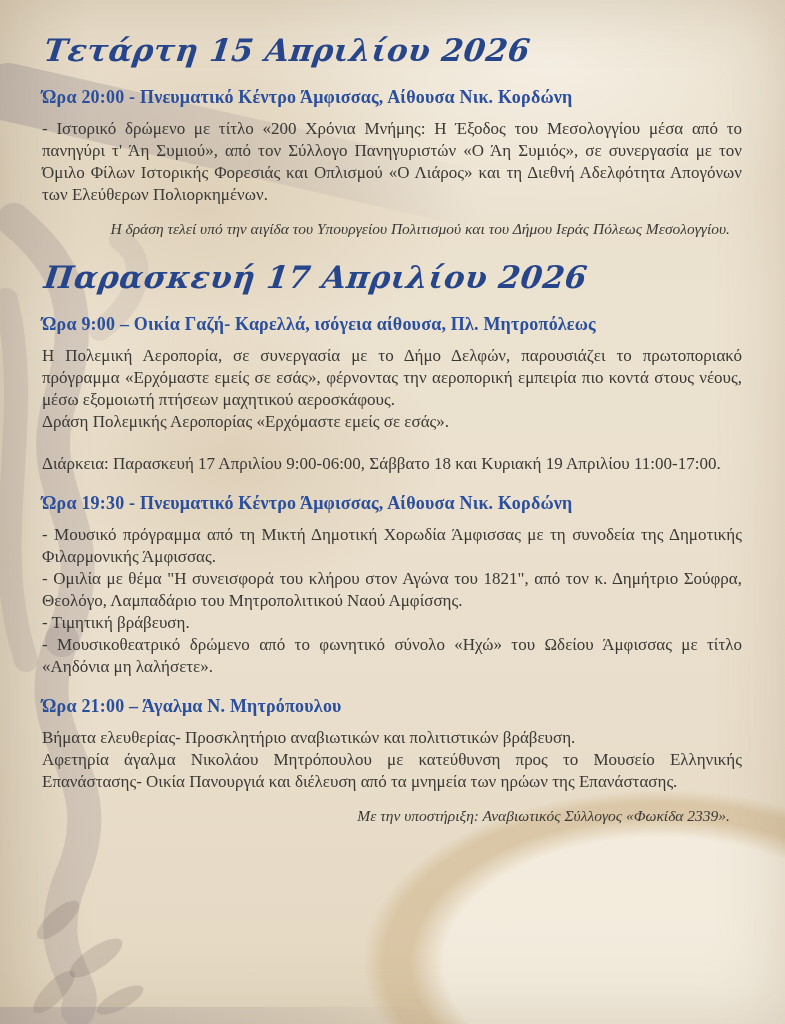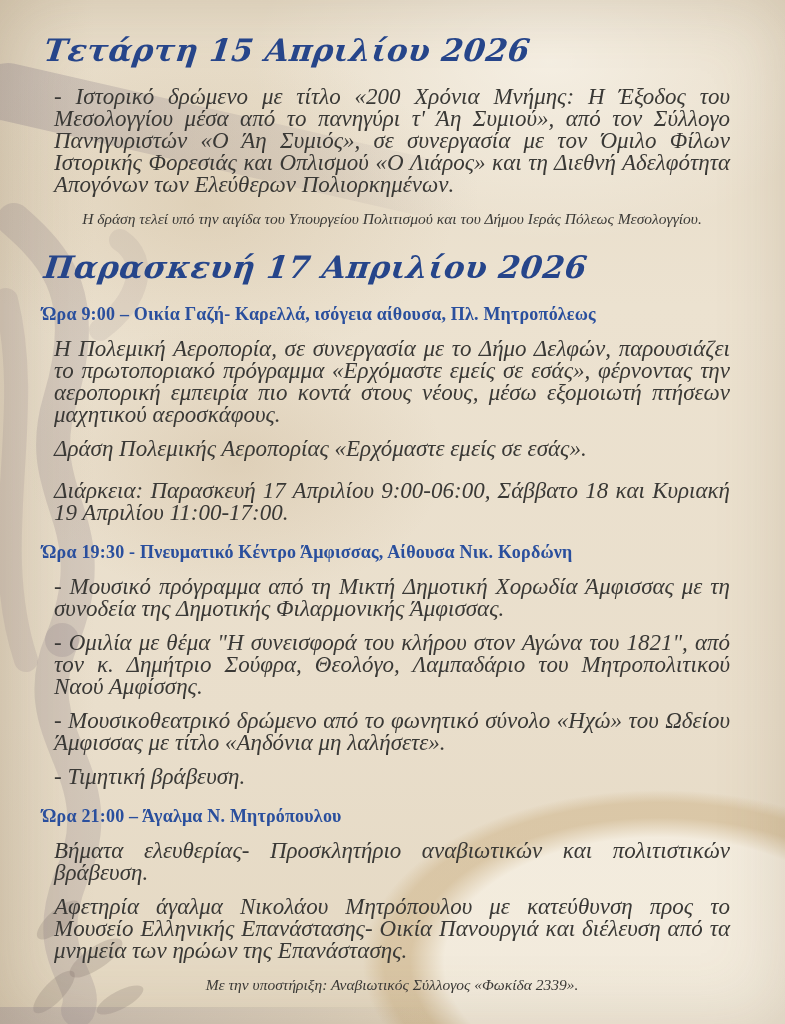--- a/index.html
+++ b/index.html
@@ -27,25 +27,25 @@
     font-family:"DejaVu Serif",serif;font-style:italic;font-weight:bold;
     font-size:31px;line-height:40px;letter-spacing:0.5px;
     transform:skewX(-7deg);transform-origin:left bottom;
   }
   h1.script-date.second{margin-top:6px;}
   .event{margin-bottom:17px;}
   h2.event-heading{
     margin:0 0 9px;color:#2a4f9d;font-weight:bold;
     font-size:18px;line-height:23px;letter-spacing:0.2px;
   }
-  p.body-par{margin:12px;font-size:23px;line-height:22px;text-align:justify;font-style:italic;}
+  p.body-par{margin:0;font-size:17px;line-height:22px;text-align:justify;}
   p.gap-top{margin-top:20px;}
   p.note{
-    margin:0;font-size:15.5px;line-height:22px;font-style:italic;
-    text-align:center;color:#3a3936;
+    margin:12px;font-size:15.5px;line-height:22px;font-style:italic;
+    text-align:right;color:#3a3936;
   }
 </style>
 </head>
 <body>
 
 <div class="page">
 
   <div class="watermark">
     <svg width="785" height="1024" viewBox="0 0 785 1024">
       <defs>
@@ -70,39 +70,40 @@
       </g>
       <rect x="0" y="1007" width="430" height="17" fill="url(#bandfade)"></rect>
     </svg>
   </div>
 
   <div class="content">
 
     <h1 class="script-date">Τετάρτη 15 Απριλίου 2026</h1>
 
     <section class="event">
+      <h2 class="event-heading">Ώρα 20:00 - Πνευματικό Κέντρο Άμφισσας, Αίθουσα Νικ. Κορδώνη</h2>
       <p class="body-par">- Ιστορικό δρώμενο με τίτλο «200 Χρόνια Μνήμης: Η Έξοδος του Μεσολογγίου μέσα από το πανηγύρι τ' Άη Συμιού», από τον Σύλλογο Πανηγυριστών «Ο Άη Συμιός», σε συνεργασία με τον Όμιλο Φίλων Ιστορικής Φορεσιάς και Οπλισμού «Ο Λιάρος» και τη Διεθνή Αδελφότητα Απογόνων των Ελεύθερων Πολιορκημένων.</p>
       <p class="note">Η δράση τελεί υπό την αιγίδα του Υπουργείου Πολιτισμού και του Δήμου Ιεράς Πόλεως Μεσολογγίου.</p>
     </section>
 
     <h1 class="script-date second">Παρασκευή 17 Απριλίου 2026</h1>
 
     <section class="event">
       <h2 class="event-heading">Ώρα 9:00 – Οικία Γαζή- Καρελλά, ισόγεια αίθουσα, Πλ. Μητροπόλεως</h2>
       <p class="body-par">Η Πολεμική Αεροπορία, σε συνεργασία με το Δήμο Δελφών, παρουσιάζει το πρωτοποριακό πρόγραμμα «Ερχόμαστε εμείς σε εσάς», φέρνοντας την αεροπορική εμπειρία πιο κοντά στους νέους, μέσω εξομοιωτή πτήσεων μαχητικού αεροσκάφους.</p>
       <p class="body-par">Δράση Πολεμικής Αεροπορίας «Ερχόμαστε εμείς σε εσάς».</p>
       <p class="body-par gap-top">Διάρκεια: Παρασκευή 17 Απριλίου 9:00-06:00, Σάββατο 18 και Κυριακή 19 Απριλίου 11:00-17:00.</p>
     </section>
 
     <section class="event">
       <h2 class="event-heading">Ώρα 19:30 - Πνευματικό Κέντρο Άμφισσας, Αίθουσα Νικ. Κορδώνη</h2>
       <p class="body-par">- Μουσικό πρόγραμμα από τη Μικτή Δημοτική Χορωδία Άμφισσας με τη συνοδεία της Δημοτικής Φιλαρμονικής Άμφισσας.</p>
       <p class="body-par">- Ομιλία με θέμα "Η συνεισφορά του κλήρου στον Αγώνα του 1821", από τον κ. Δημήτριο Σούφρα, Θεολόγο, Λαμπαδάριο του Μητροπολιτικού Ναού Αμφίσσης.</p>
+      <p class="body-par">- Τιμητική βράβευση.</p>
       <p class="body-par">- Μουσικοθεατρικό δρώμενο από το φωνητικό σύνολο «Ηχώ» του Ωδείου Άμφισσας με τίτλο «Αηδόνια μη λαλήσετε».</p>
-      <p class="body-par">- Τιμητική βράβευση.</p>
     </section>
 
     <section class="event">
       <h2 class="event-heading">Ώρα 21:00 – Άγαλμα Ν. Μητρόπουλου</h2>
       <p class="body-par">Βήματα ελευθερίας- Προσκλητήριο αναβιωτικών και πολιτιστικών βράβευση.</p>
       <p class="body-par">Αφετηρία άγαλμα Νικολάου Μητρόπουλου με κατεύθυνση προς το Μουσείο Ελληνικής Επανάστασης- Οικία Πανουργιά και διέλευση από τα μνημεία των ηρώων της Επανάστασης.</p>
       <p class="note">Με την υποστήριξη: Αναβιωτικός Σύλλογος «Φωκίδα 2339».</p>
     </section>
 
     <section class="event">

